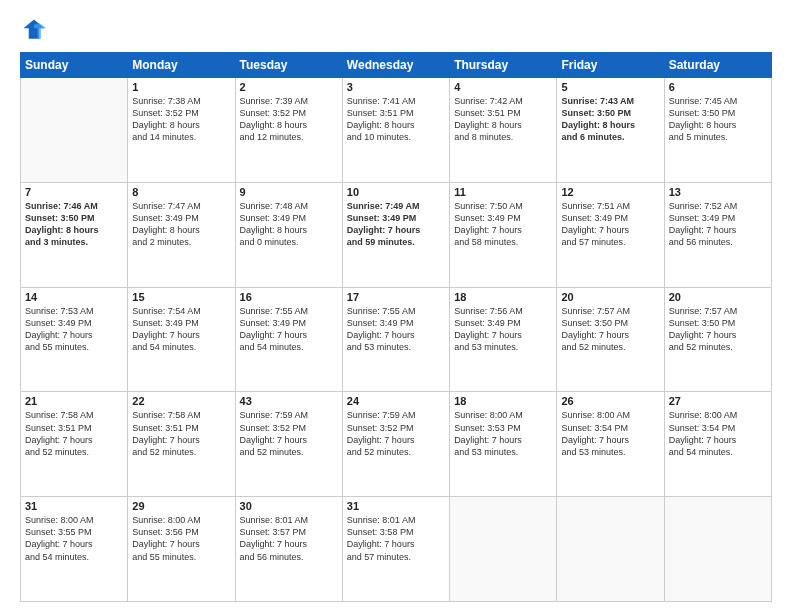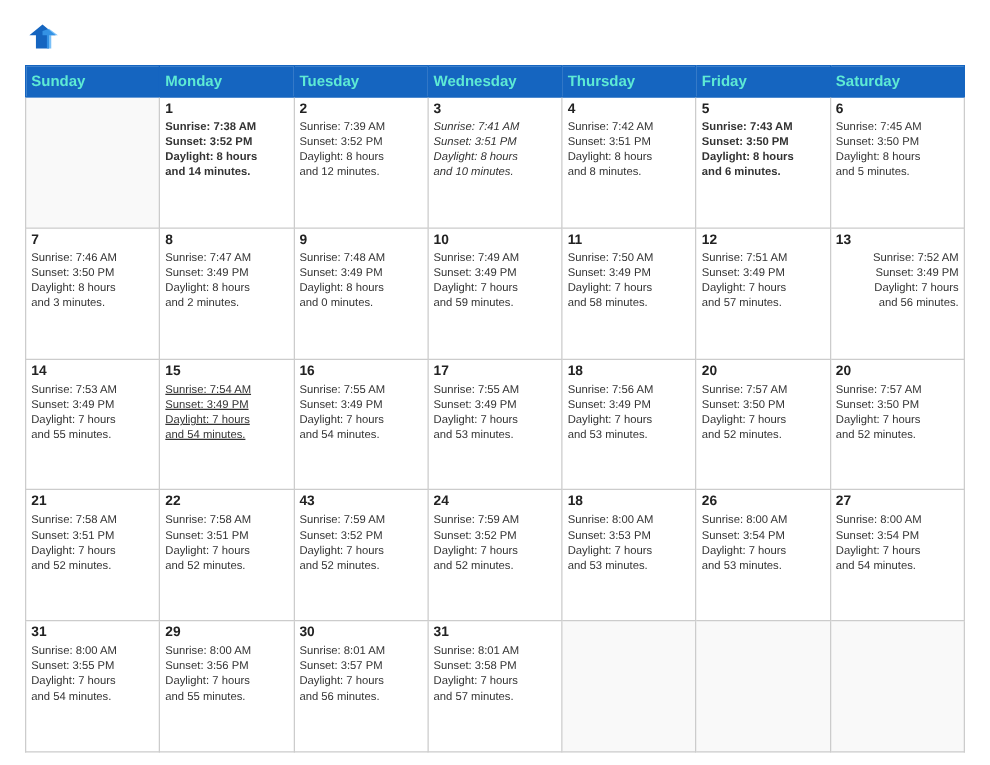--- a/index.html
+++ b/index.html
@@ -62,21 +62,21 @@
     }
     .calendar {
       flex: 1;
       border: 1px solid #ccc;
       border-collapse: collapse;
       width: 100%;
       table-layout: fixed;
     }
     .calendar th {
       background: #1565c0;
-      color: #5eead4;
+      color: #ffffff;
       font-size: 12px;
       font-weight: bold;
       padding: 5px 4px;
       text-align: left;
       border: 1px solid #1565c0;
     }
     .calendar td {
       vertical-align: top;
       padding: 3px 4px;
       border: 1px solid #ccc;
@@ -134,35 +134,35 @@
           <th>Thursday</th>
           <th>Friday</th>
           <th>Saturday</th>
         </tr>
     </thead>
     <tbody id="calendar-body">
     <tr class="week-row">
           <td class="empty-cell"></td>
           <td>
             <div class="day-number">1</div>
-            <div class="day-info" style="white-space: pre-line; font-weight: bold;">Sunrise: 7:38 AM
+            <div class="day-info" style="white-space: pre-line;">Sunrise: 7:38 AM
 Sunset: 3:52 PM
 Daylight: 8 hours
 and 14 minutes.</div>
           </td>
           <td>
             <div class="day-number">2</div>
             <div class="day-info" style="white-space: pre-line;">Sunrise: 7:39 AM
 Sunset: 3:52 PM
 Daylight: 8 hours
 and 12 minutes.</div>
           </td>
           <td>
             <div class="day-number">3</div>
-            <div class="day-info" style="white-space: pre-line; font-style: italic;">Sunrise: 7:41 AM
+            <div class="day-info" style="white-space: pre-line;">Sunrise: 7:41 AM
 Sunset: 3:51 PM
 Daylight: 8 hours
 and 10 minutes.</div>
           </td>
           <td>
             <div class="day-number">4</div>
             <div class="day-info" style="white-space: pre-line;">Sunrise: 7:42 AM
 Sunset: 3:51 PM
 Daylight: 8 hours
 and 8 minutes.</div>
@@ -178,79 +178,79 @@
             <div class="day-number">6</div>
             <div class="day-info" style="white-space: pre-line;">Sunrise: 7:45 AM
 Sunset: 3:50 PM
 Daylight: 8 hours
 and 5 minutes.</div>
           </td>
         </tr>
         <tr class="week-row">
           <td>
             <div class="day-number">7</div>
-            <div class="day-info" style="white-space: pre-line;">Sunrise: 7:46 AM
+            <div class="day-info" style="white-space: pre-line; font-weight: bold;">Sunrise: 7:46 AM
 Sunset: 3:50 PM
 Daylight: 8 hours
 and 3 minutes.</div>
           </td>
           <td>
             <div class="day-number">8</div>
             <div class="day-info" style="white-space: pre-line;">Sunrise: 7:47 AM
 Sunset: 3:49 PM
 Daylight: 8 hours
 and 2 minutes.</div>
           </td>
           <td>
             <div class="day-number">9</div>
             <div class="day-info" style="white-space: pre-line;">Sunrise: 7:48 AM
 Sunset: 3:49 PM
 Daylight: 8 hours
 and 0 minutes.</div>
           </td>
           <td>
             <div class="day-number">10</div>
-            <div class="day-info" style="white-space: pre-line;">Sunrise: 7:49 AM
+            <div class="day-info" style="white-space: pre-line; font-weight: bold;">Sunrise: 7:49 AM
 Sunset: 3:49 PM
 Daylight: 7 hours
 and 59 minutes.</div>
           </td>
           <td>
             <div class="day-number">11</div>
             <div class="day-info" style="white-space: pre-line;">Sunrise: 7:50 AM
 Sunset: 3:49 PM
 Daylight: 7 hours
 and 58 minutes.</div>
           </td>
           <td>
             <div class="day-number">12</div>
             <div class="day-info" style="white-space: pre-line;">Sunrise: 7:51 AM
 Sunset: 3:49 PM
 Daylight: 7 hours
 and 57 minutes.</div>
           </td>
           <td>
             <div class="day-number">13</div>
-            <div class="day-info" style="white-space: pre-line; text-align: right;">Sunrise: 7:52 AM
+            <div class="day-info" style="white-space: pre-line;">Sunrise: 7:52 AM
 Sunset: 3:49 PM
 Daylight: 7 hours
 and 56 minutes.</div>
           </td>
         </tr>
         <tr class="week-row">
           <td>
             <div class="day-number">14</div>
             <div class="day-info" style="white-space: pre-line;">Sunrise: 7:53 AM
 Sunset: 3:49 PM
 Daylight: 7 hours
 and 55 minutes.</div>
           </td>
           <td>
             <div class="day-number">15</div>
-            <div class="day-info" style="white-space: pre-line; text-decoration: underline;">Sunrise: 7:54 AM
+            <div class="day-info" style="white-space: pre-line;">Sunrise: 7:54 AM
 Sunset: 3:49 PM
 Daylight: 7 hours
 and 54 minutes.</div>
           </td>
           <td>
             <div class="day-number">16</div>
             <div class="day-info" style="white-space: pre-line;">Sunrise: 7:55 AM
 Sunset: 3:49 PM
 Daylight: 7 hours
 and 54 minutes.</div>

